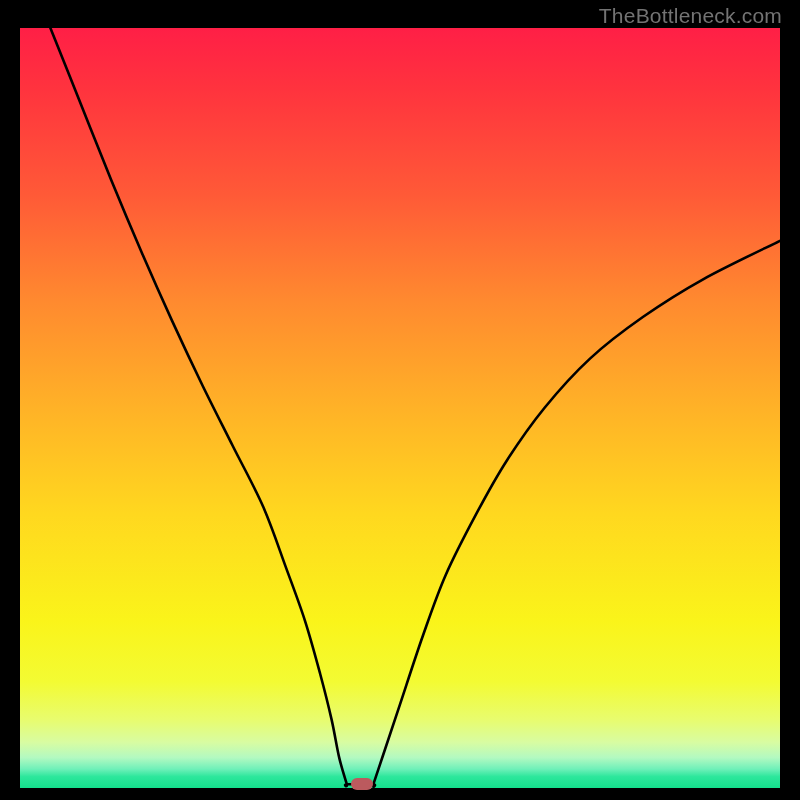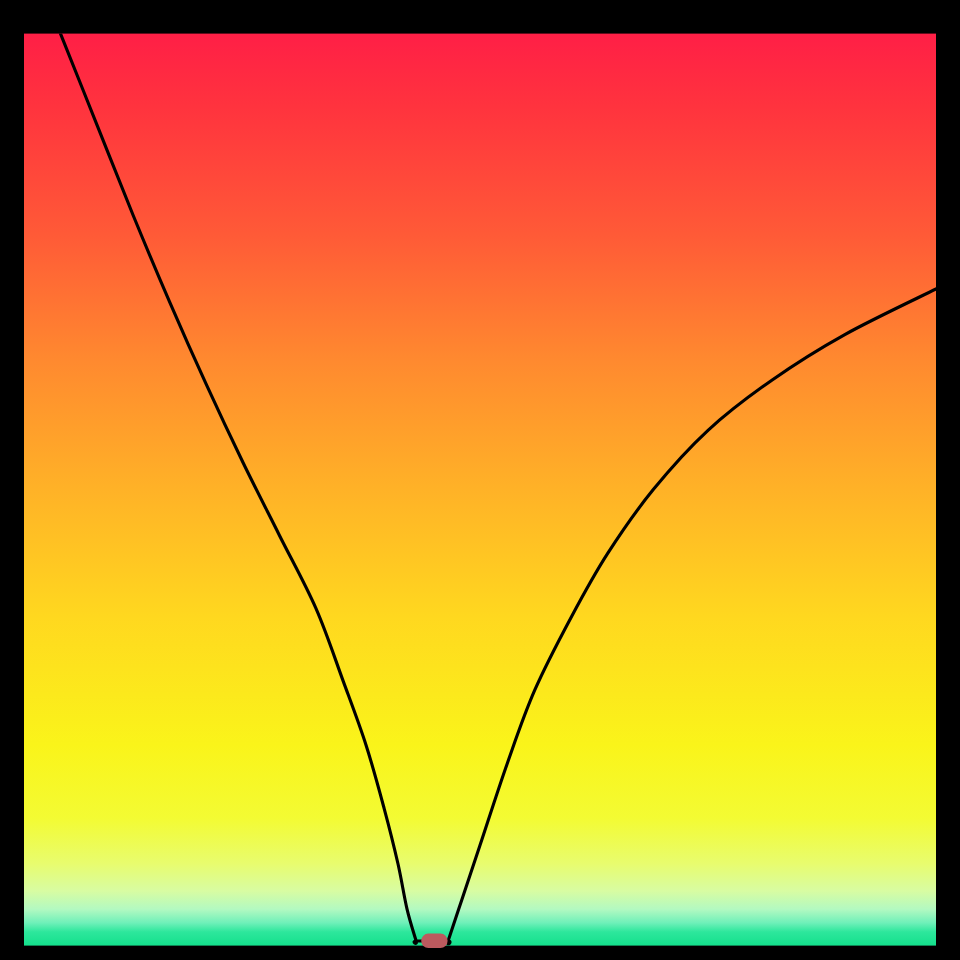--- a/index.html
+++ b/index.html
@@ -62,19 +62,20 @@
     height: 12px;
     border-radius: 6px;
     background: #bb5a5e;
     transform: translate(-50%, -50%);
   }
 </style>
 </head>
 <body>
 
 <div class="frame">
+  <div class="watermark">TheBottleneck.com</div>
   <div class="plot">
     <svg viewBox="0 0 760 760" preserveAspectRatio="none">
       <path id="curve-path" d="M 30.400000000000002 0 C 35.46666666666667 12.666666666666666, 50.66666666666667 50.66666666666667, 60.800000000000004 76 C 70.93333333333334 101.33333333333333, 81.06666666666666 127.3, 91.2 152 C 101.33333333333334 176.70000000000002, 111.46666666666667 200.7666666666667, 121.60000000000001 224.20000000000005 C 131.73333333333335 247.63333333333338, 141.86666666666667 270.4333333333334, 152 292.6 C 162.13333333333333 314.76666666666665, 172.26666666666668 336.3, 182.4 357.2 C 192.53333333333333 378.09999999999997, 202.66666666666669 397.73333333333335, 212.8 418 C 222.93333333333334 438.26666666666665, 234.33333333333334 458.53333333333336, 243.20000000000002 478.8 C 252.0666666666667 499.06666666666666, 259.03333333333336 520.6, 266 539.6 C 272.96666666666664 558.6, 279.3 575.0666666666666, 285 592.8 C 290.7 610.5333333333333, 295.76666666666665 629.5333333333333, 300.2 646 C 304.6333333333333 662.4666666666667, 308.4333333333333 677.6666666666667, 311.59999999999997 691.6 C 314.76666666666665 705.5333333333333, 316.66666666666663 718.8333333333334, 319.2 729.6 C 321.73333333333335 740.3666666666667, 325.53333333333336 751.7666666666667, 326.8 756.2 C 328.06666666666666 760.6333333333334, 322.3666666666667 756.2, 326.8 756.2 C 331.23333333333335 756.2, 348.9666666666667 756.2, 353.40000000000003 756.2 C 357.83333333333337 756.2, 351.50000000000006 761.9000000000001, 353.40000000000003 756.2 C 355.3 750.5, 360.3666666666667 735.3, 364.8 722 C 369.23333333333335 708.7, 373.6666666666667 695.4, 380 676.4 C 386.3333333333333 657.4, 395.2 629.5333333333333, 402.8 608 C 410.40000000000003 586.4666666666667, 416.73333333333335 567.4666666666667, 425.6 547.2 C 434.4666666666667 526.9333333333334, 445.8666666666667 505.40000000000003, 456 486.40000000000003 C 466.1333333333333 467.40000000000003, 475.00000000000006 450.93333333333334, 486.40000000000003 433.2 C 497.8 415.46666666666664, 510.46666666666664 397.1, 524.4 380 C 538.3333333333333 362.9, 553.5333333333333 345.8, 570 330.6 C 586.4666666666667 315.40000000000003, 604.1999999999999 302.1, 623.1999999999999 288.8 C 642.1999999999999 275.5, 661.2 263.4666666666666, 684 250.79999999999995 C 706.8 238.1333333333333, 747.3333333333334 219.13333333333338, 760 212.80000000000007" fill="none" stroke="#000" stroke-width="2.6" stroke-linejoin="round" stroke-linecap="round"></path>
     </svg>
     <div class="marker" id="marker" style="left: 342px; top: 756.2px;"></div>
   </div>
 </div>
 
 </body></html>

